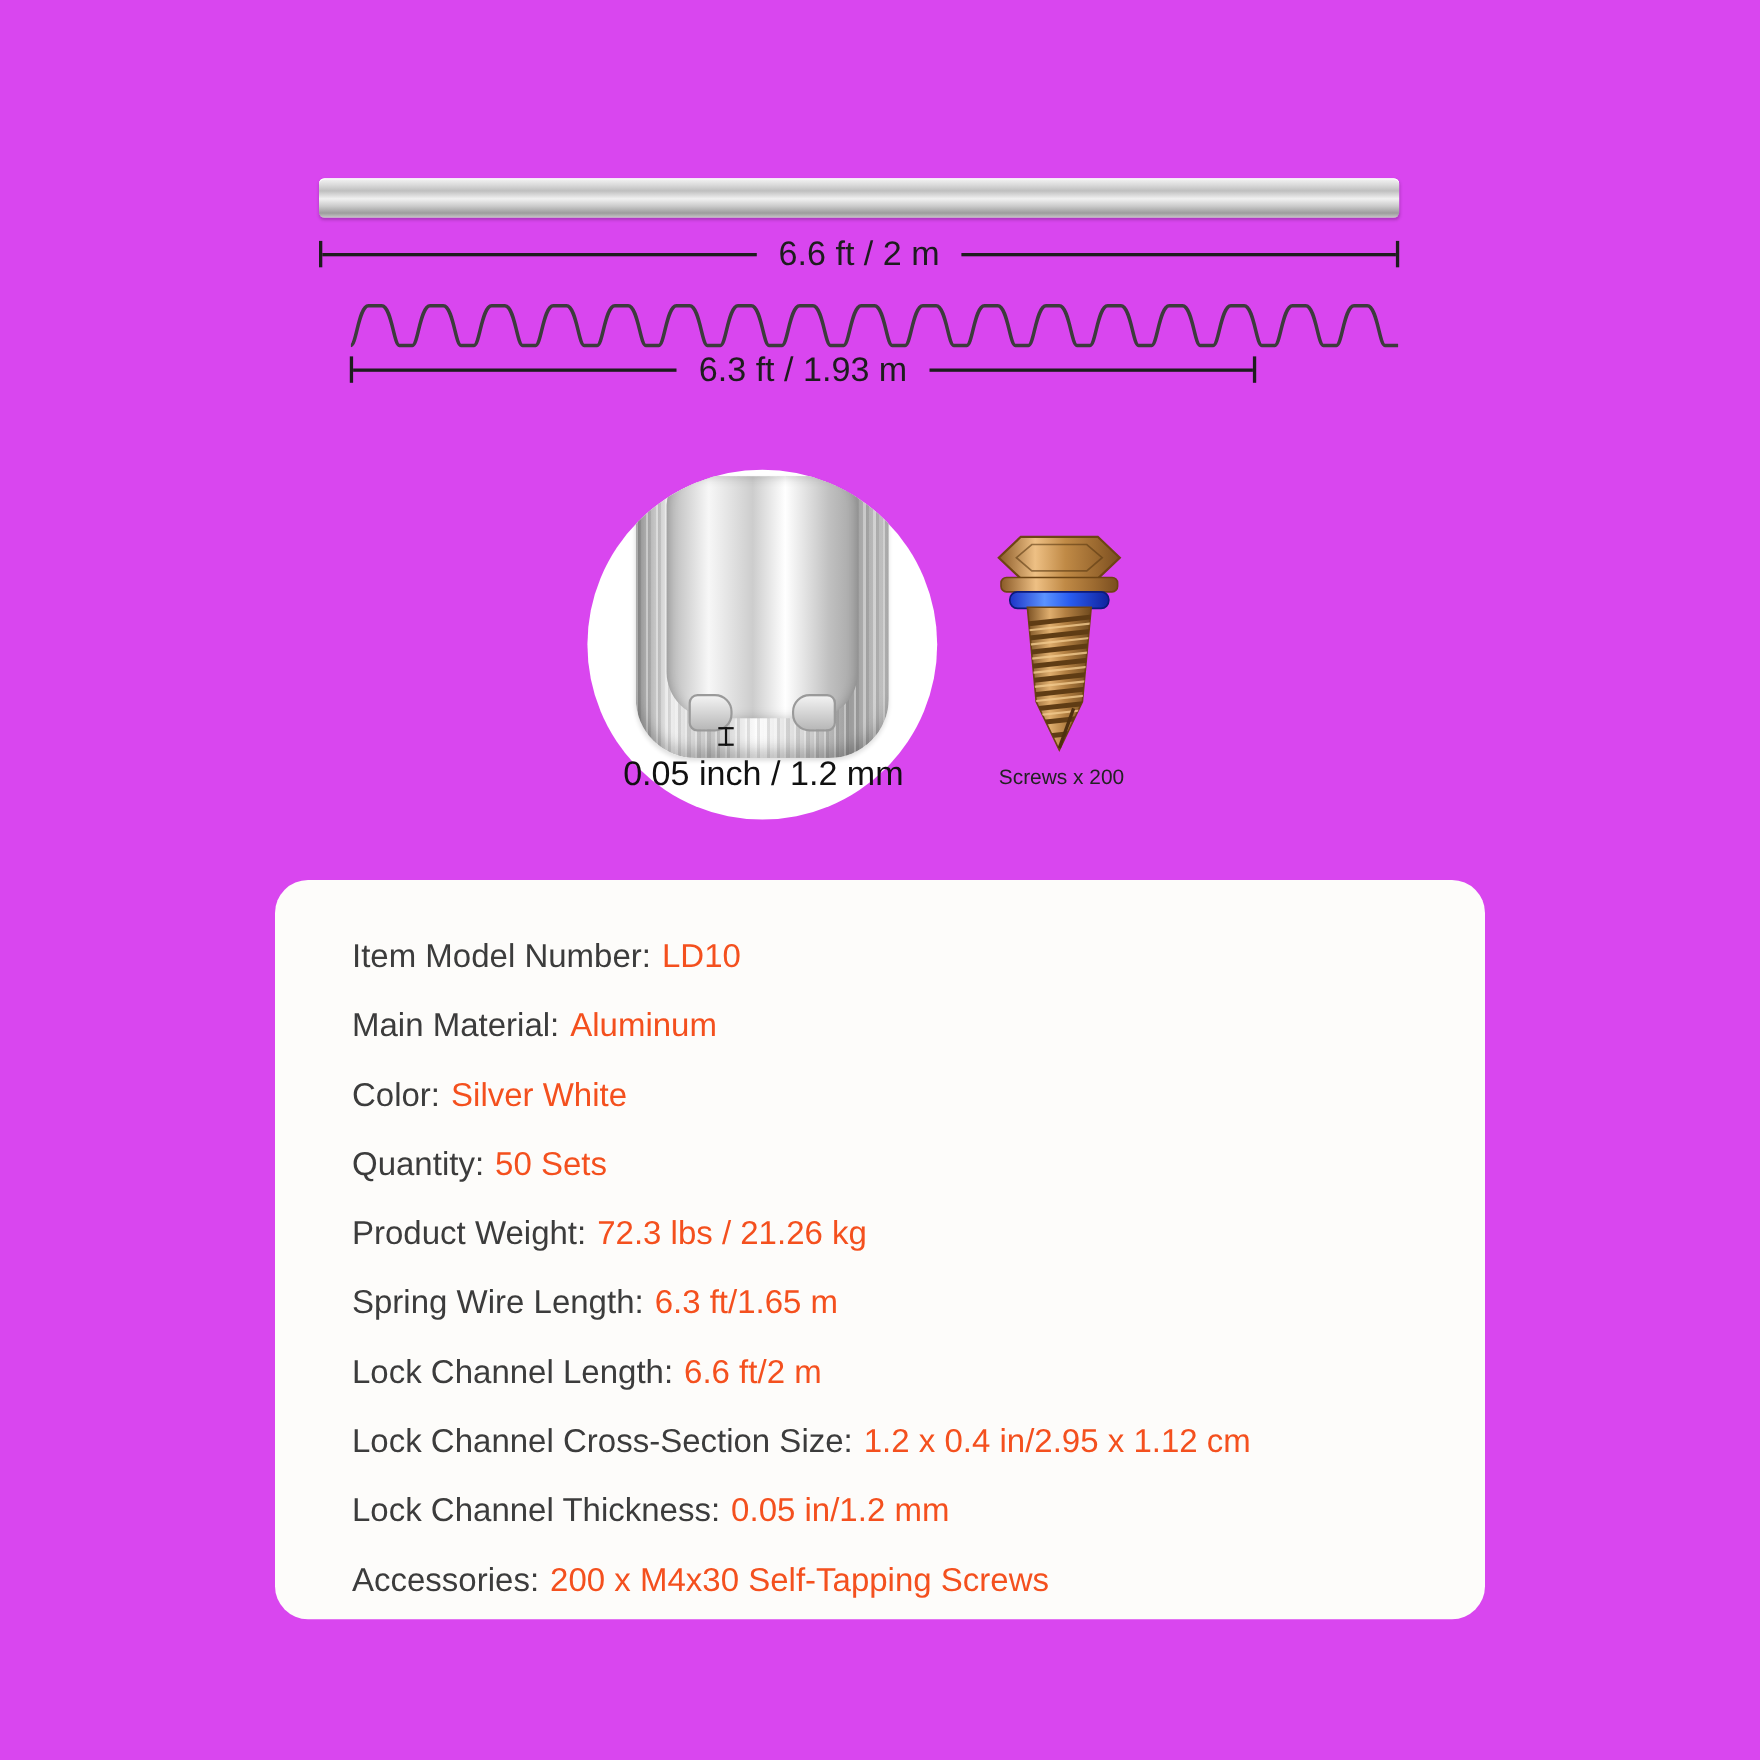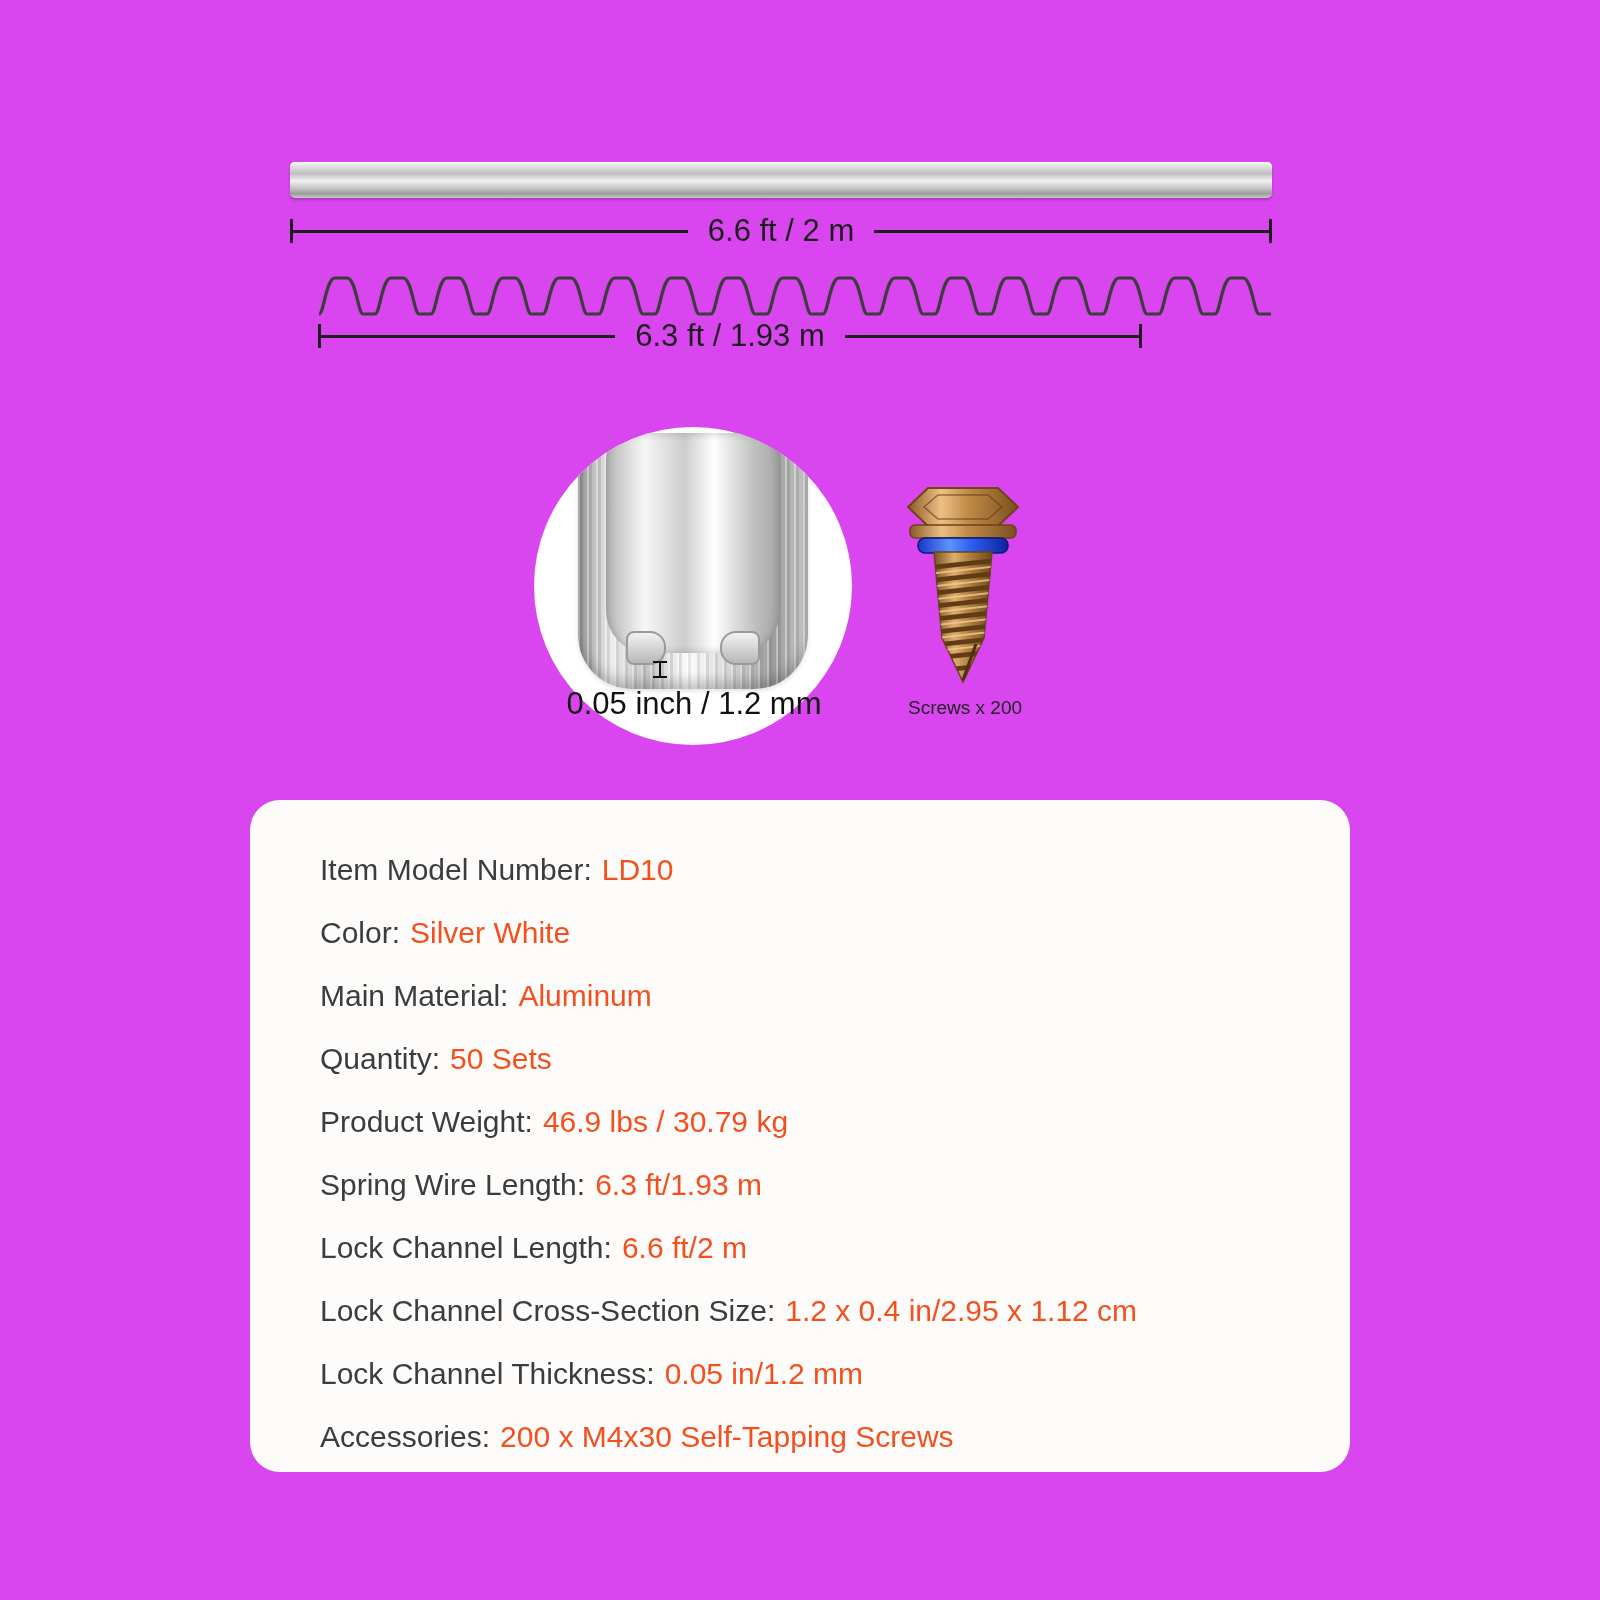--- a/index.html
+++ b/index.html
@@ -179,33 +179,33 @@
     </svg>
   </div>
   <div class="screws-label">Screws x 200</div>
 
   <div class="spec-card">
     <div class="spec-rows">
       <div class="spec-row">
         <span class="spec-label">Item Model Number:</span><span class="spec-value">LD10</span>
       </div>
       <div class="spec-row">
+        <span class="spec-label">Main Material:</span><span class="spec-value">Aluminum</span>
+      </div>
+      <div class="spec-row">
         <span class="spec-label">Color:</span><span class="spec-value">Silver White</span>
       </div>
       <div class="spec-row">
-        <span class="spec-label">Main Material:</span><span class="spec-value">Aluminum</span>
-      </div>
-      <div class="spec-row">
         <span class="spec-label">Quantity:</span><span class="spec-value">50 Sets</span>
       </div>
       <div class="spec-row">
-        <span class="spec-label">Product Weight:</span><span class="spec-value">46.9 lbs / 30.79 kg</span>
-      </div>
-      <div class="spec-row">
-        <span class="spec-label">Spring Wire Length:</span><span class="spec-value">6.3 ft/1.93 m</span>
+        <span class="spec-label">Product Weight:</span><span class="spec-value">72.3 lbs / 21.26 kg</span>
+      </div>
+      <div class="spec-row">
+        <span class="spec-label">Spring Wire Length:</span><span class="spec-value">6.3 ft/1.65 m</span>
       </div>
       <div class="spec-row">
         <span class="spec-label">Lock Channel Length:</span><span class="spec-value">6.6 ft/2 m</span>
       </div>
       <div class="spec-row">
         <span class="spec-label">Lock Channel Cross-Section Size:</span><span class="spec-value">1.2 x 0.4 in/2.95 x 1.12 cm</span>
       </div>
       <div class="spec-row">
         <span class="spec-label">Lock Channel Thickness:</span><span class="spec-value">0.05 in/1.2 mm</span>
       </div>

